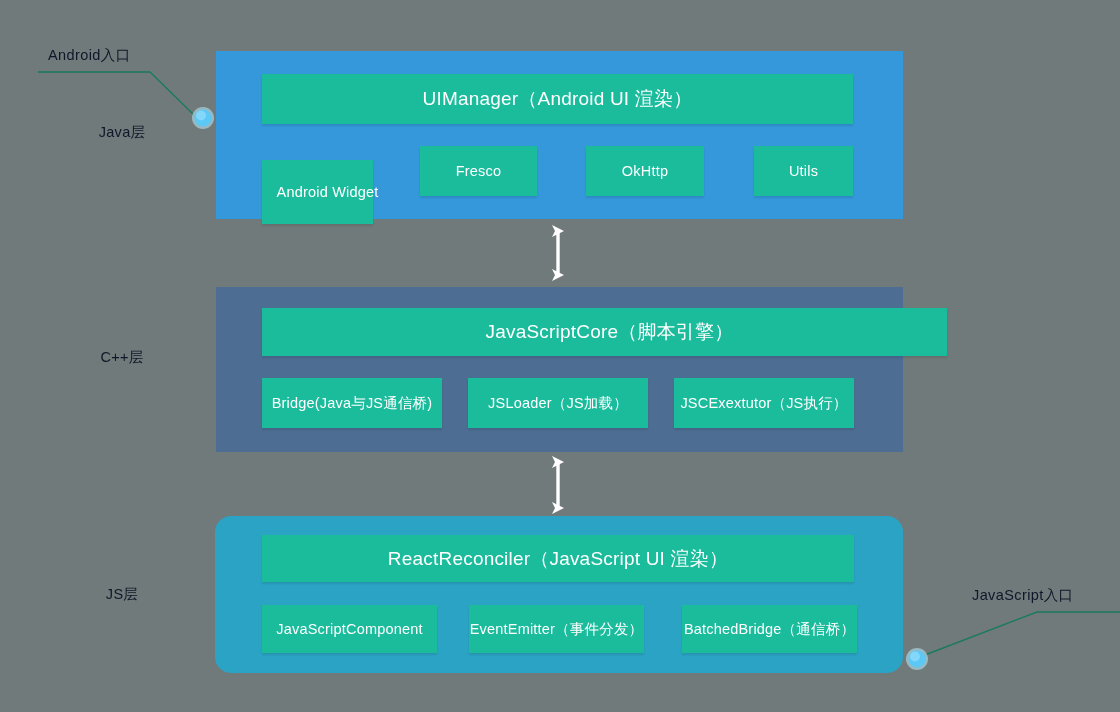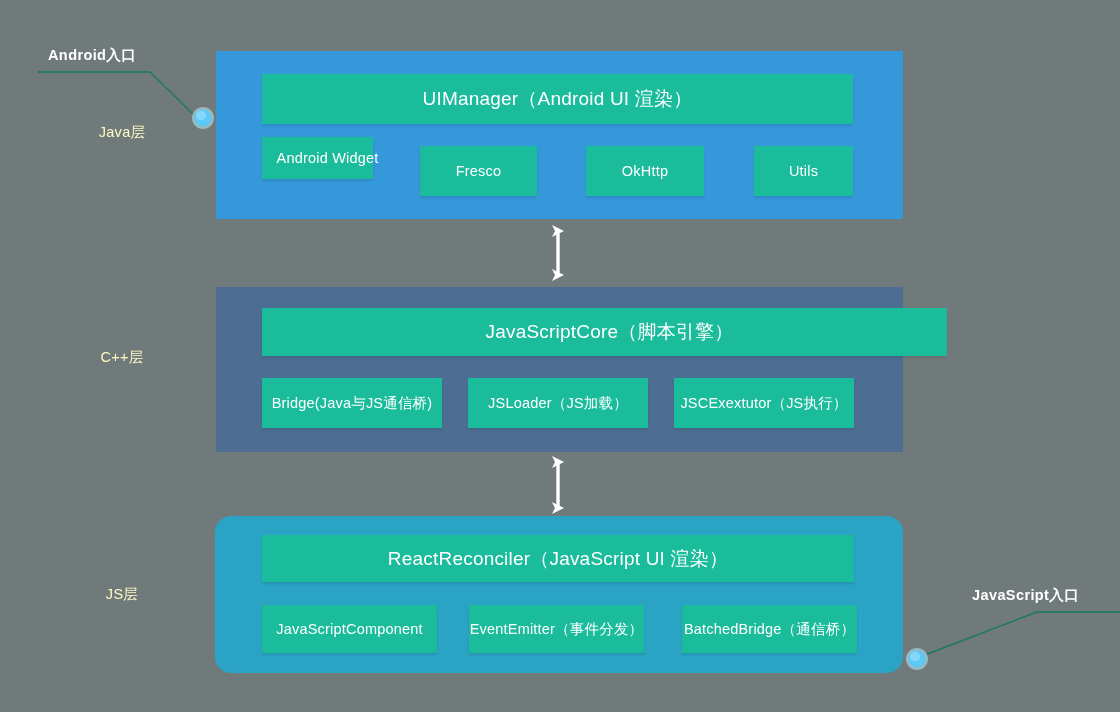--- a/index.html
+++ b/index.html
@@ -16,34 +16,34 @@
   }
   #canvas {
     position: relative;
     width: 1120px;
     height: 712px;
   }
 
   
   .side-label {
     position: absolute;
-    color: #fef9c3;
+    color: #0f172a;
     font-size: 14.5px;
     letter-spacing: .3px;
     white-space: nowrap;
     text-align: center;
     transform: translate(-50%, -50%);
   }
 
   
   .callout-text {
     position: absolute;
-    color: #ffffff;
+    color: #0f172a;
     font-size: 14.5px;
-    font-weight: bold;
+    font-weight: normal;
     letter-spacing: .4px;
     white-space: nowrap;
   }
   .callout-svg {
     position: absolute;
     overflow: visible;
     pointer-events: none;
   }
 
   
@@ -116,21 +116,21 @@
   </svg>
 
   <div class="side-label" style="left:122px; top:132px;">Java层</div>
   <div class="side-label" style="left:122px; top:357px;">C++层</div>
   <div class="side-label" style="left:122px; top:594px;">JS层</div>
 
   <div class="panel panel-java" style="left:216px; top:51px; width:687px; height:168px;">
 
     <div class="gbox head" style="left:46px; top:23px; width:591px; height:50px;">UIManager（Android UI 渲染）</div>
 
-    <div class="gbox" style="left:46px; top:86px; width:111px; height:42px;padding-left:20px;">Android Widget</div>
+    <div class="gbox" style="left:46px; top:109px; width:111px; height:64px;padding-left:20px;">Android Widget</div>
 
     <div class="gbox" style="left:204px; top:95px; width:117px; height:50px;">Fresco</div>
 
     <div class="gbox" style="left:370px; top:95px; width:118px; height:50px;">OkHttp</div>
 
     <div class="gbox" style="left:538px; top:95px; width:99px; height:50px;">Utils</div>
   </div>
 
   <svg class="connector" style="left:545px; top:221px; width:30px; height:64px;">
     <defs>

